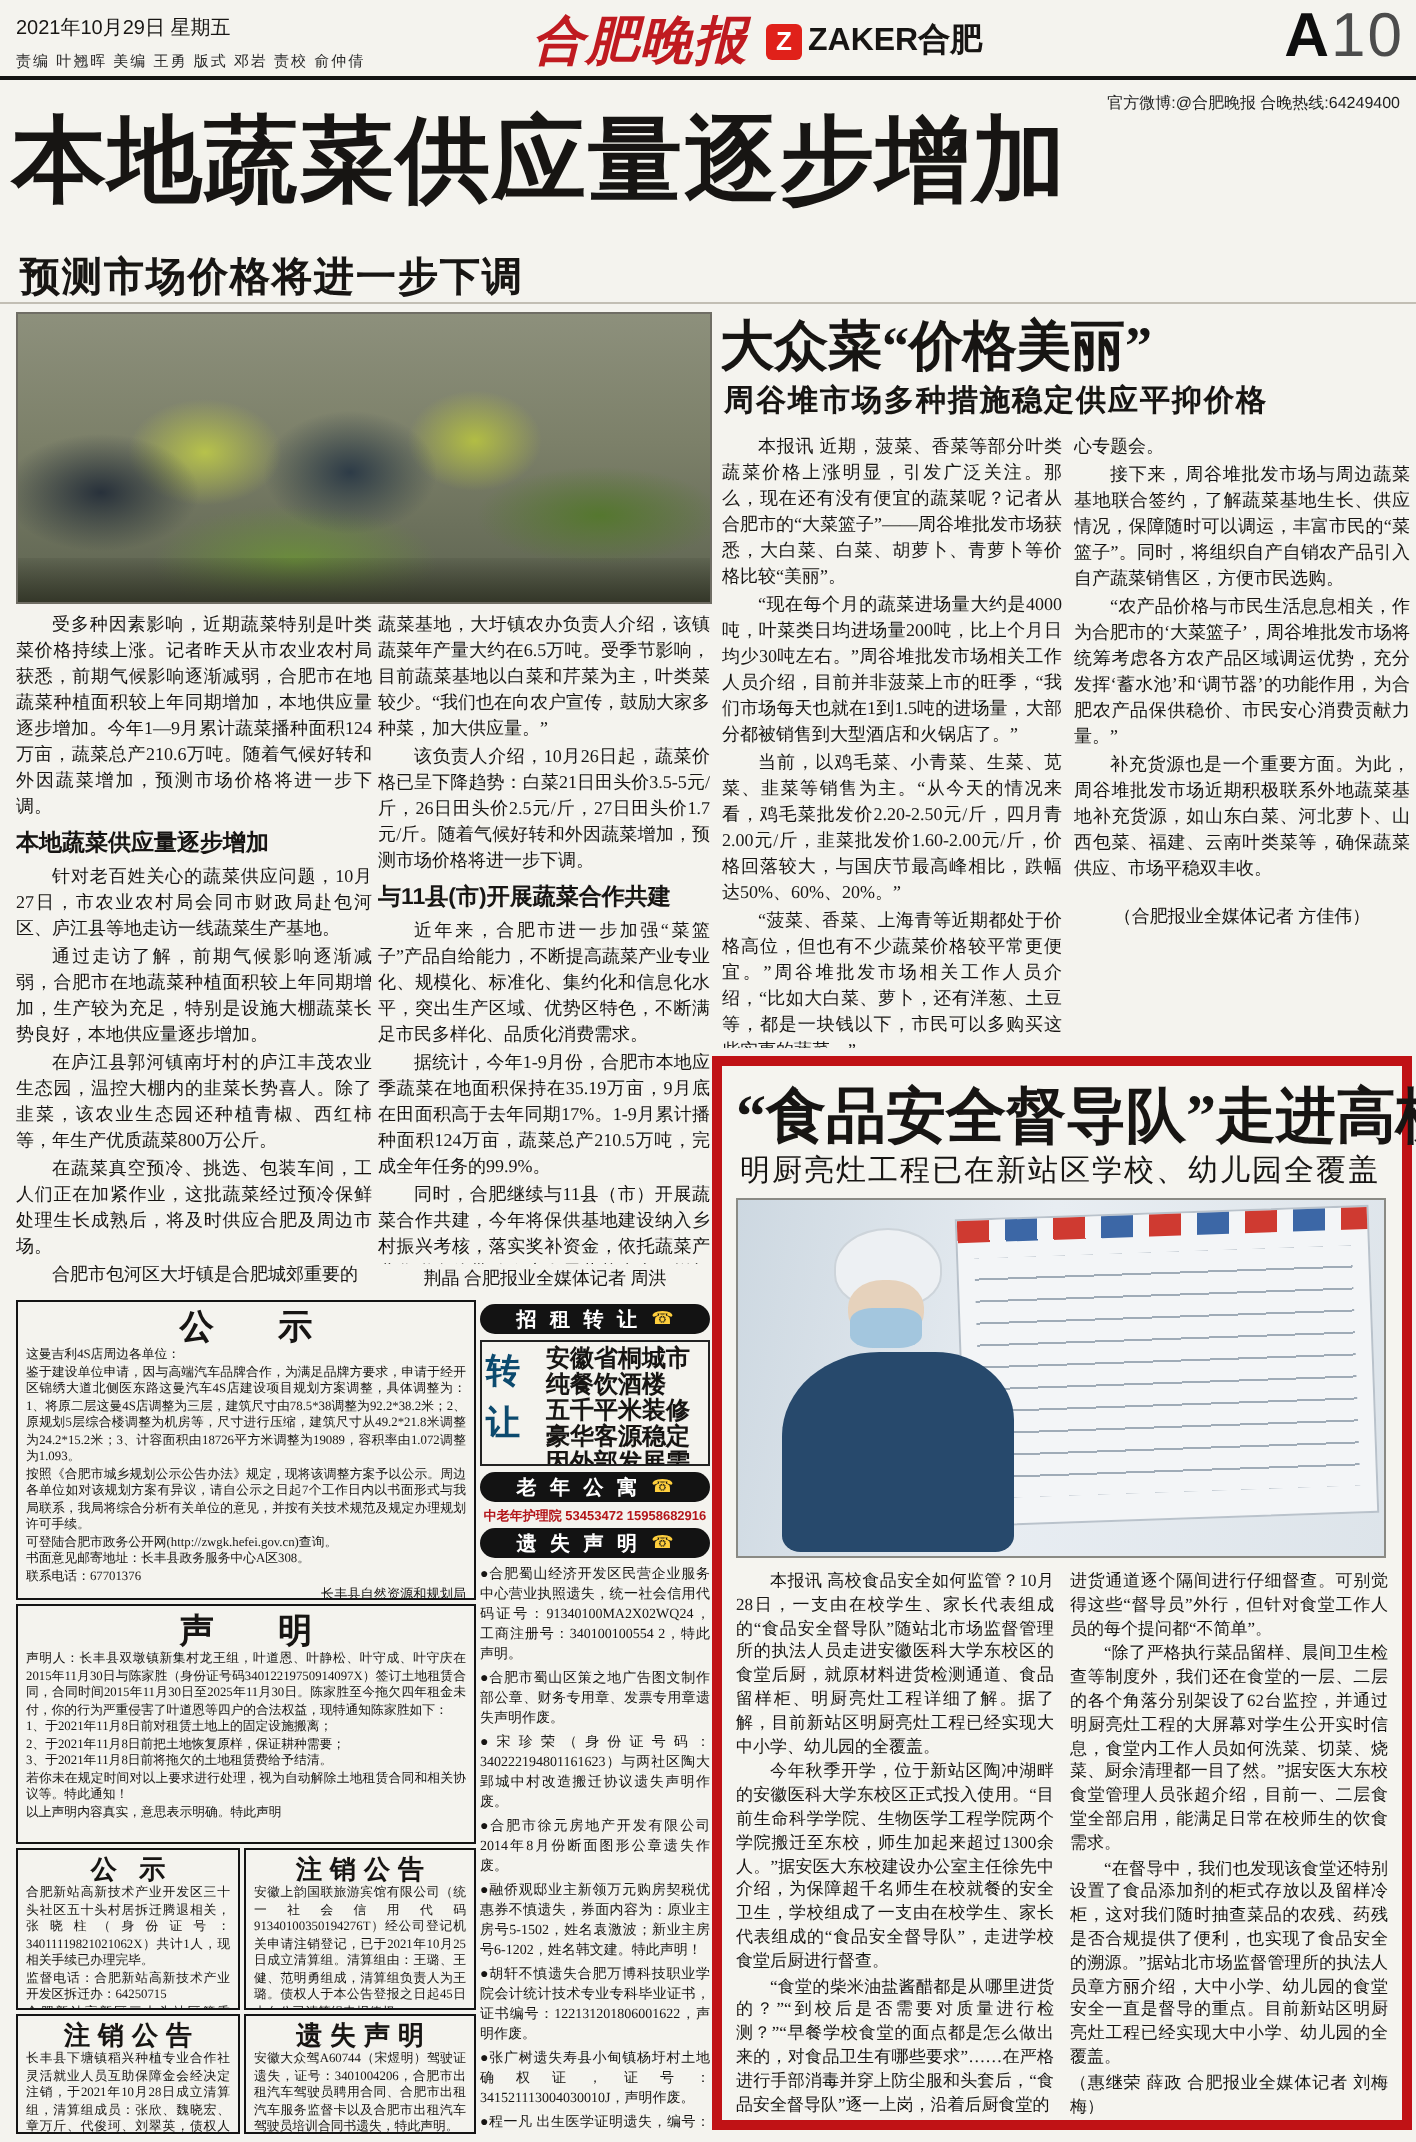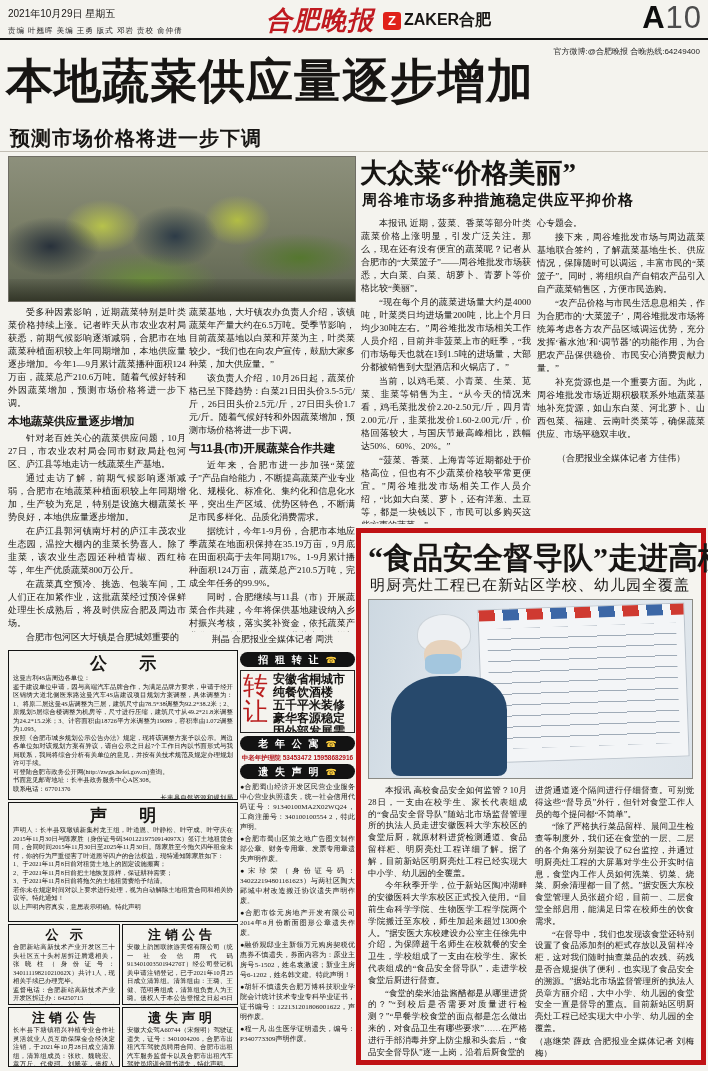--- a/index.html
+++ b/index.html
@@ -95,21 +95,21 @@
   .box-zx2{left:8px;top:1007px;width:112px;height:60px}
   .box-ys{left:122px;top:1007px;width:116px;height:60px}
 
   .banner{left:240px;width:115px;height:15px;background:#131313;color:#fff;border-radius:8px;
           display:flex;align-items:center;justify-content:center;gap:5px;
           font-family:"Liberation Sans","DejaVu Sans",sans-serif;font-weight:700;font-size:10px;letter-spacing:2px}
   .banner .ph{color:#ffcf3d;font-size:9px;letter-spacing:0}
   .bn1{top:652px}.bn2{top:736px}.bn3{top:764px}
   .zr{left:240px;top:670px;width:115px;height:63px;border:1px solid #222;box-sizing:border-box;
       display:flex;gap:3px;padding:2px;overflow:hidden}
-  .zr-big{color:#b91c1c;font-size:25px;font-weight:400;line-height:26px;width:27px;flex:none}
+  .zr-big{color:#0c4a6e;font-size:17px;font-weight:700;line-height:26px;width:27px;flex:none}
   .zr-txt{font-weight:700;font-size:12px;line-height:13px}
   .elder-line{left:240px;top:754px;width:115px;font-size:6.5px;color:#b3151a;text-align:center;font-weight:700}
   .lost-list{left:240px;top:782px;width:115px;height:284px;overflow:hidden}
   .lost-list p{margin:0 0 2px;font-size:7px;line-height:10px;text-align:justify;text-indent:0}
 </style>
 </head>
 <body>
 
 <div class="abs" style="inset:0">
 
@@ -259,17 +259,18 @@
     <span>遗 失 声 明</span>
     <span class="ph">☎</span>
   </div>
   <div class="abs lost-list">
     <p>●合肥蜀山经济开发区民营企业服务中心营业执照遗失，统一社会信用代码证号：91340100MA2X02WQ24，工商注册号：340100100554 2，特此声明。</p>
     <p>●合肥市蜀山区策之地广告图文制作部公章、财务专用章、发票专用章遗失声明作废。</p>
     <p>●宋珍荣（身份证号码：340222194801161623）与两社区陶大郢城中村改造搬迁协议遗失声明作废。</p>
     <p>●合肥市徐元房地产开发有限公司2014年8月份断面图形公章遗失作废。</p>
     <p>●融侨观邸业主新领万元购房契税优惠券不慎遗失，券面内容为：原业主房号5-1502，姓名袁激波；新业主房号6-1202，姓名韩文建。特此声明！</p>
     <p>●胡轩不慎遗失合肥万博科技职业学院会计统计技术专业专科毕业证书，证书编号：122131201806001622，声明作废。</p>
+    <p>●张广树遗失寿县小甸镇杨圩村土地确权证，证号：341521113004030010J，声明作废。</p>
     <p>●程一凡 出生医学证明遗失，编号：P340773309声明作废。</p>
 
   </div>
 
 </div>
 
 </body></html>

